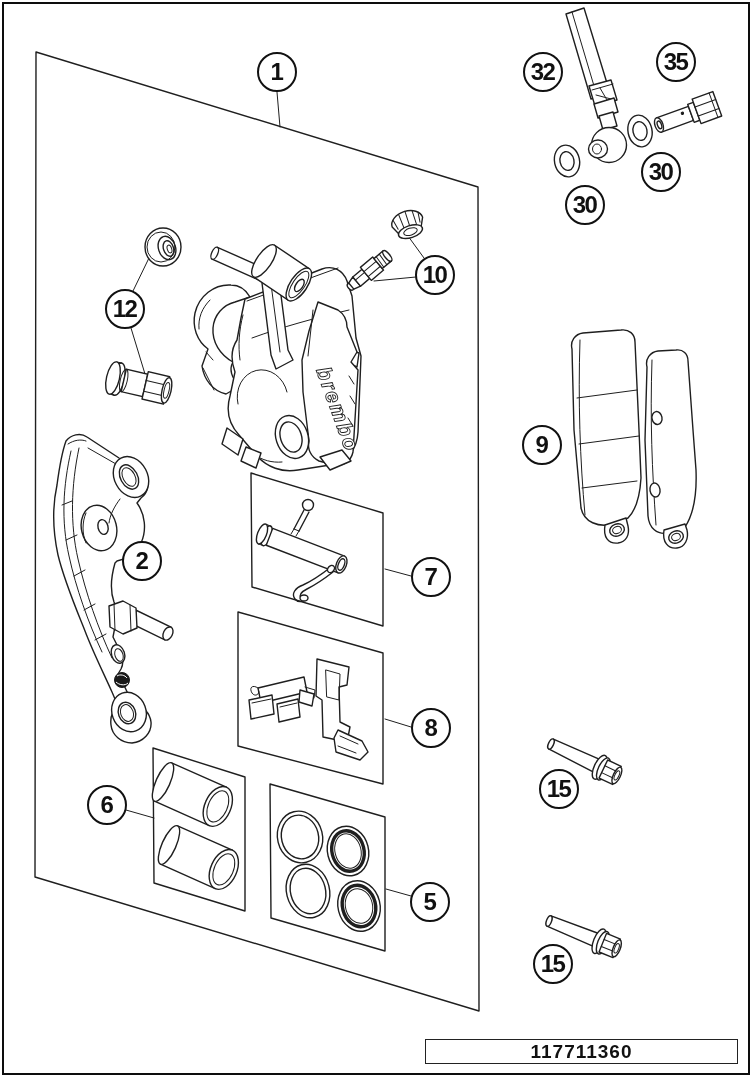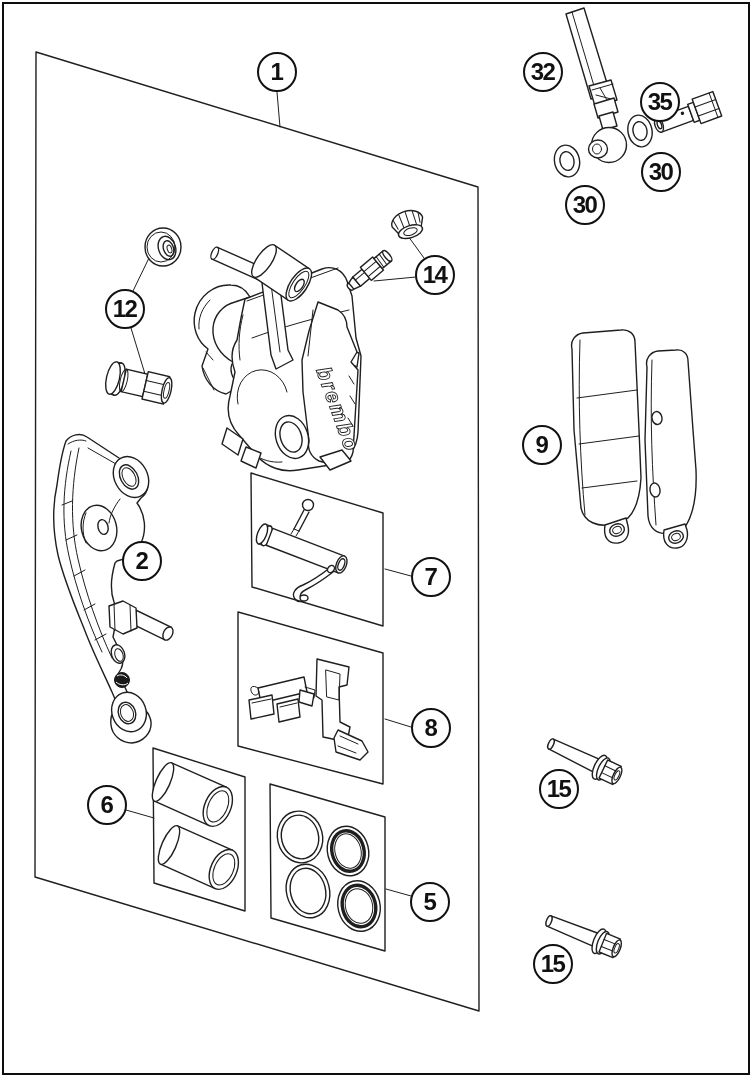--- a/index.html
+++ b/index.html
@@ -311,22 +311,25 @@
     </g>
   </svg>
 
   <div class="callout" style="left:257px; top:52px;">1</div>
   <div class="callout" style="left:122px; top:541px;">2</div>
   <div class="callout" style="left:410px; top:882px;">5</div>
   <div class="callout" style="left:87px;  top:785px;">6</div>
   <div class="callout" style="left:411px; top:557px;">7</div>
   <div class="callout" style="left:411px; top:708px;">8</div>
   <div class="callout" style="left:522px; top:425px;">9</div>
-  <div class="callout" style="left:415px; top:255px;">14</div>
+  <div class="callout" style="left:415px; top:255px;">10</div>
   <div class="callout" style="left:105px; top:289px;">12</div>
   <div class="callout" style="left:539px; top:769px;">15</div>
   <div class="callout" style="left:533px; top:944px;">15</div>
   <div class="callout" style="left:523px; top:52px;">32</div>
   <div class="callout" style="left:565px; top:185px;">30</div>
   <div class="callout" style="left:641px; top:152px;">30</div>
-  <div class="callout" style="left:640px; top:42px;margin-top:40px;">35</div>
-
+  <div class="callout" style="left:656px; top:42px;">35</div>
+
+  <div class="partnum">
+    <span>117711360</span>
+  </div>
 </div>
 
 </body></html>

